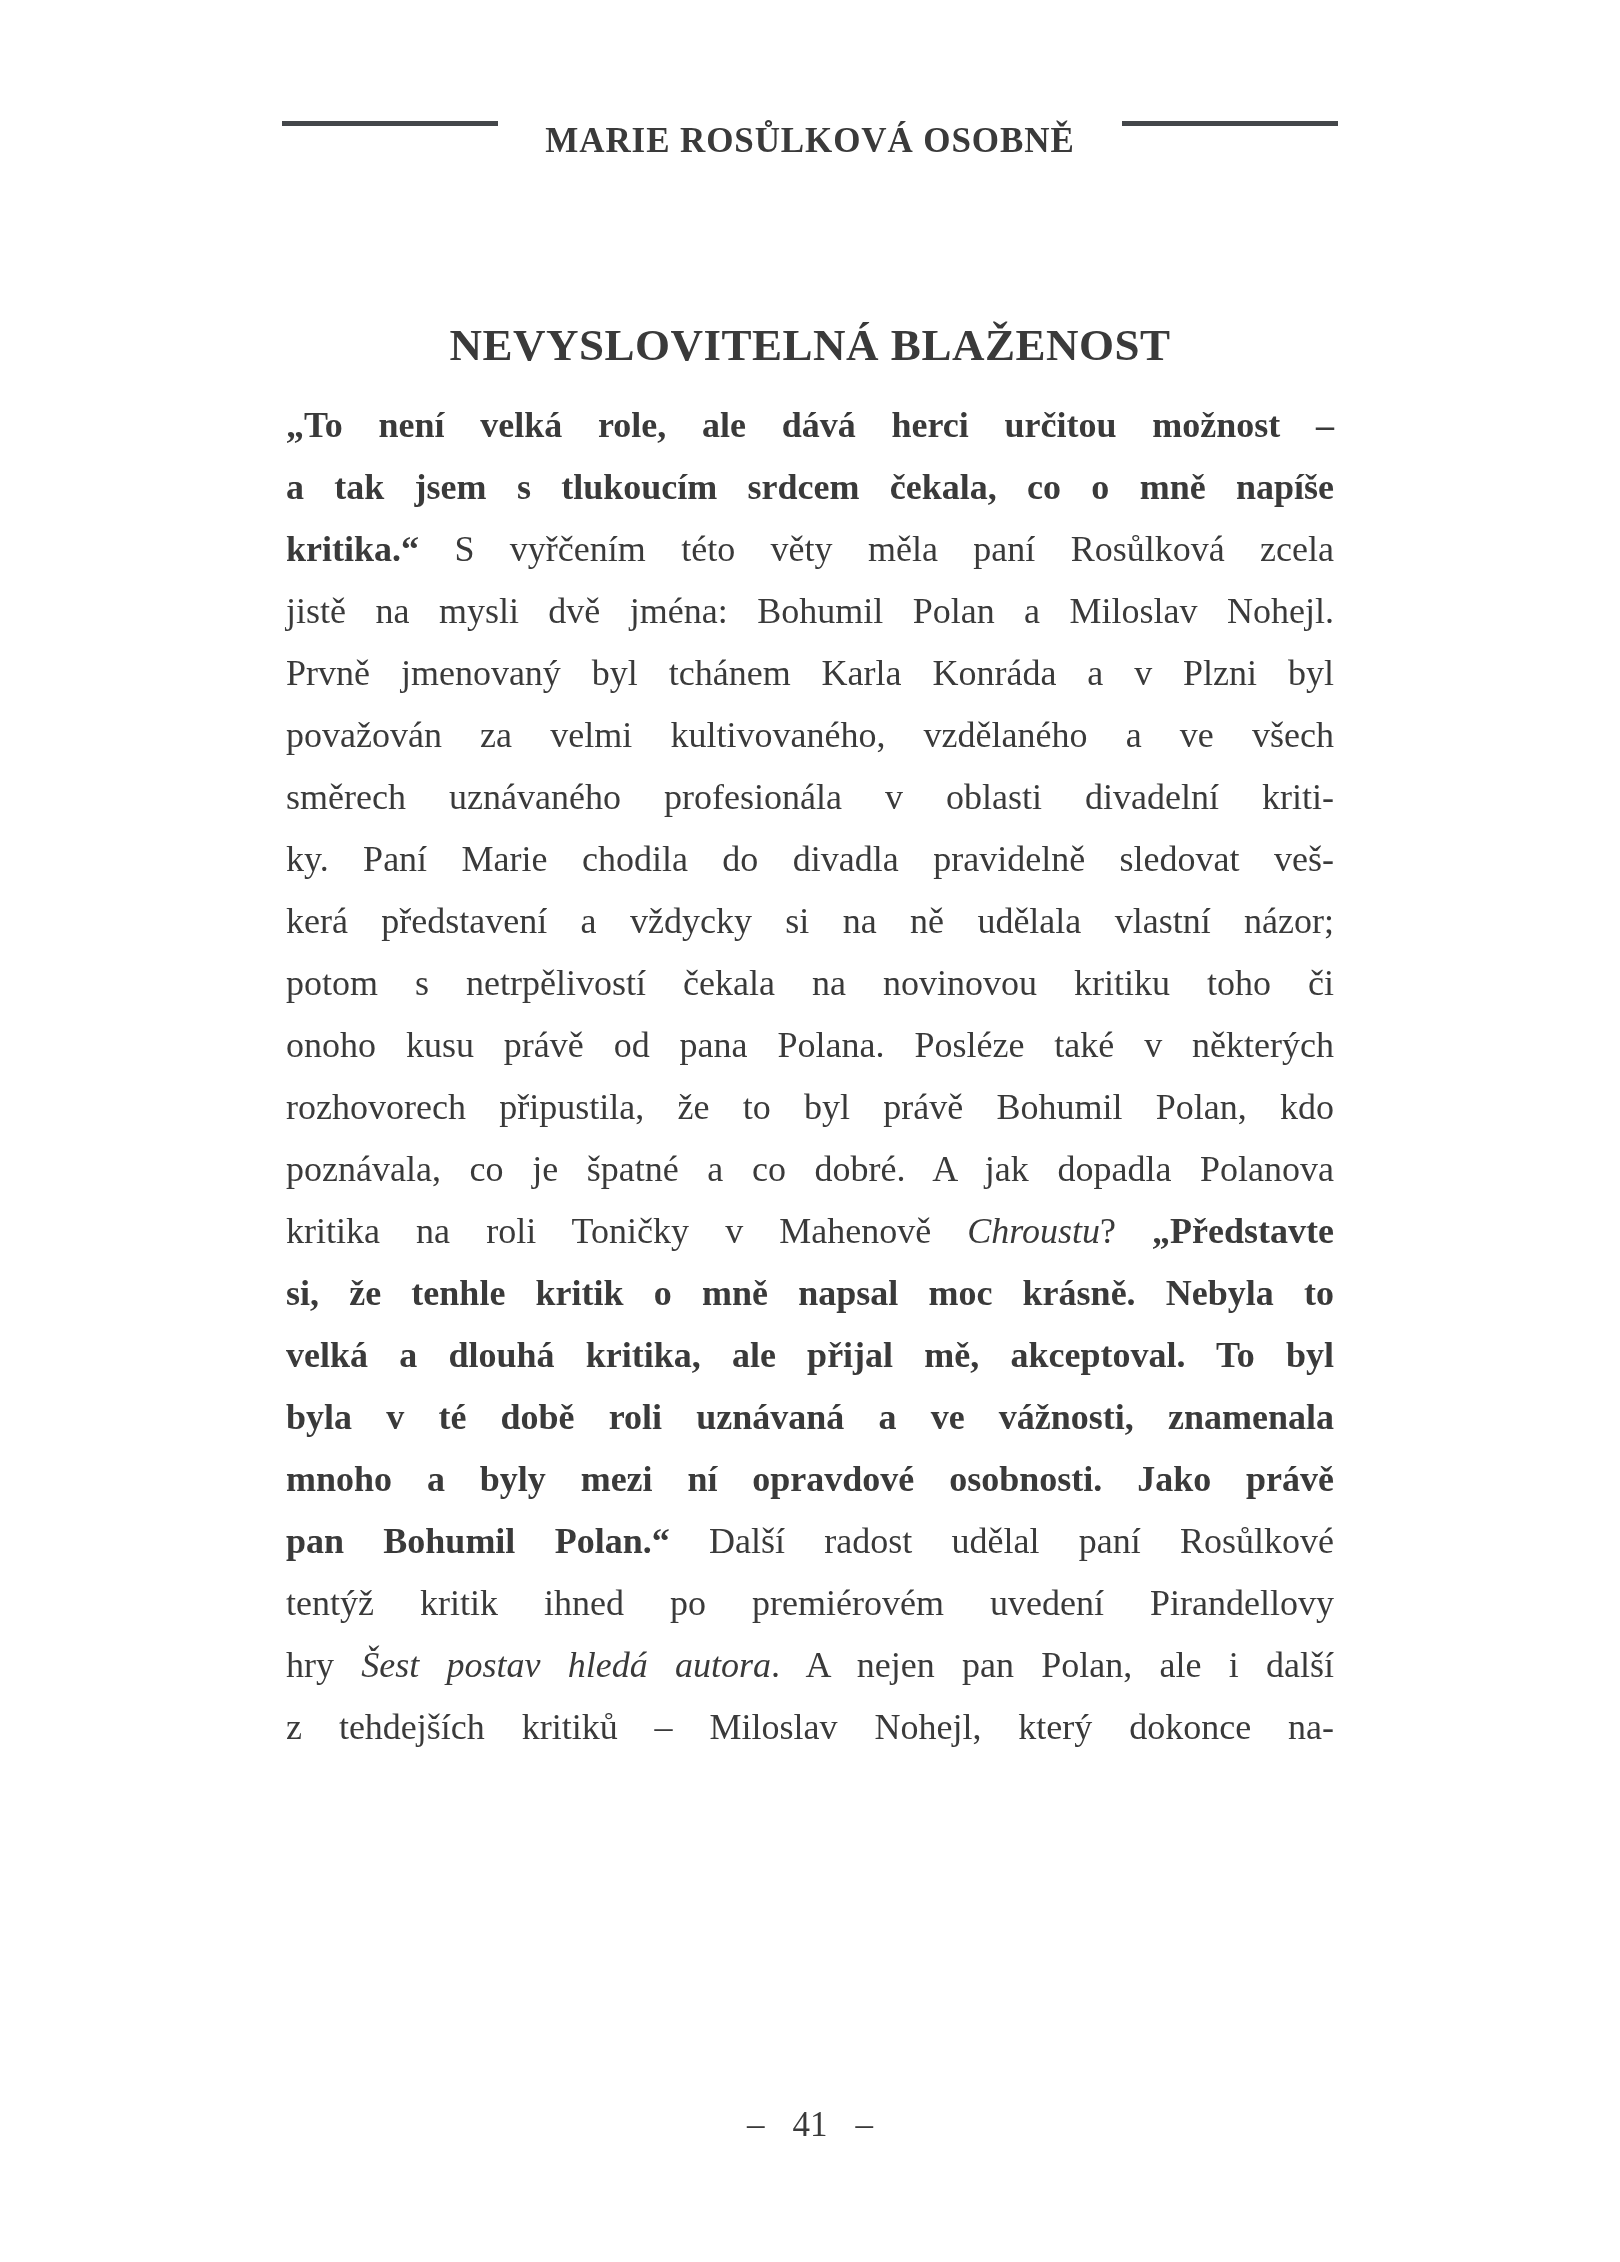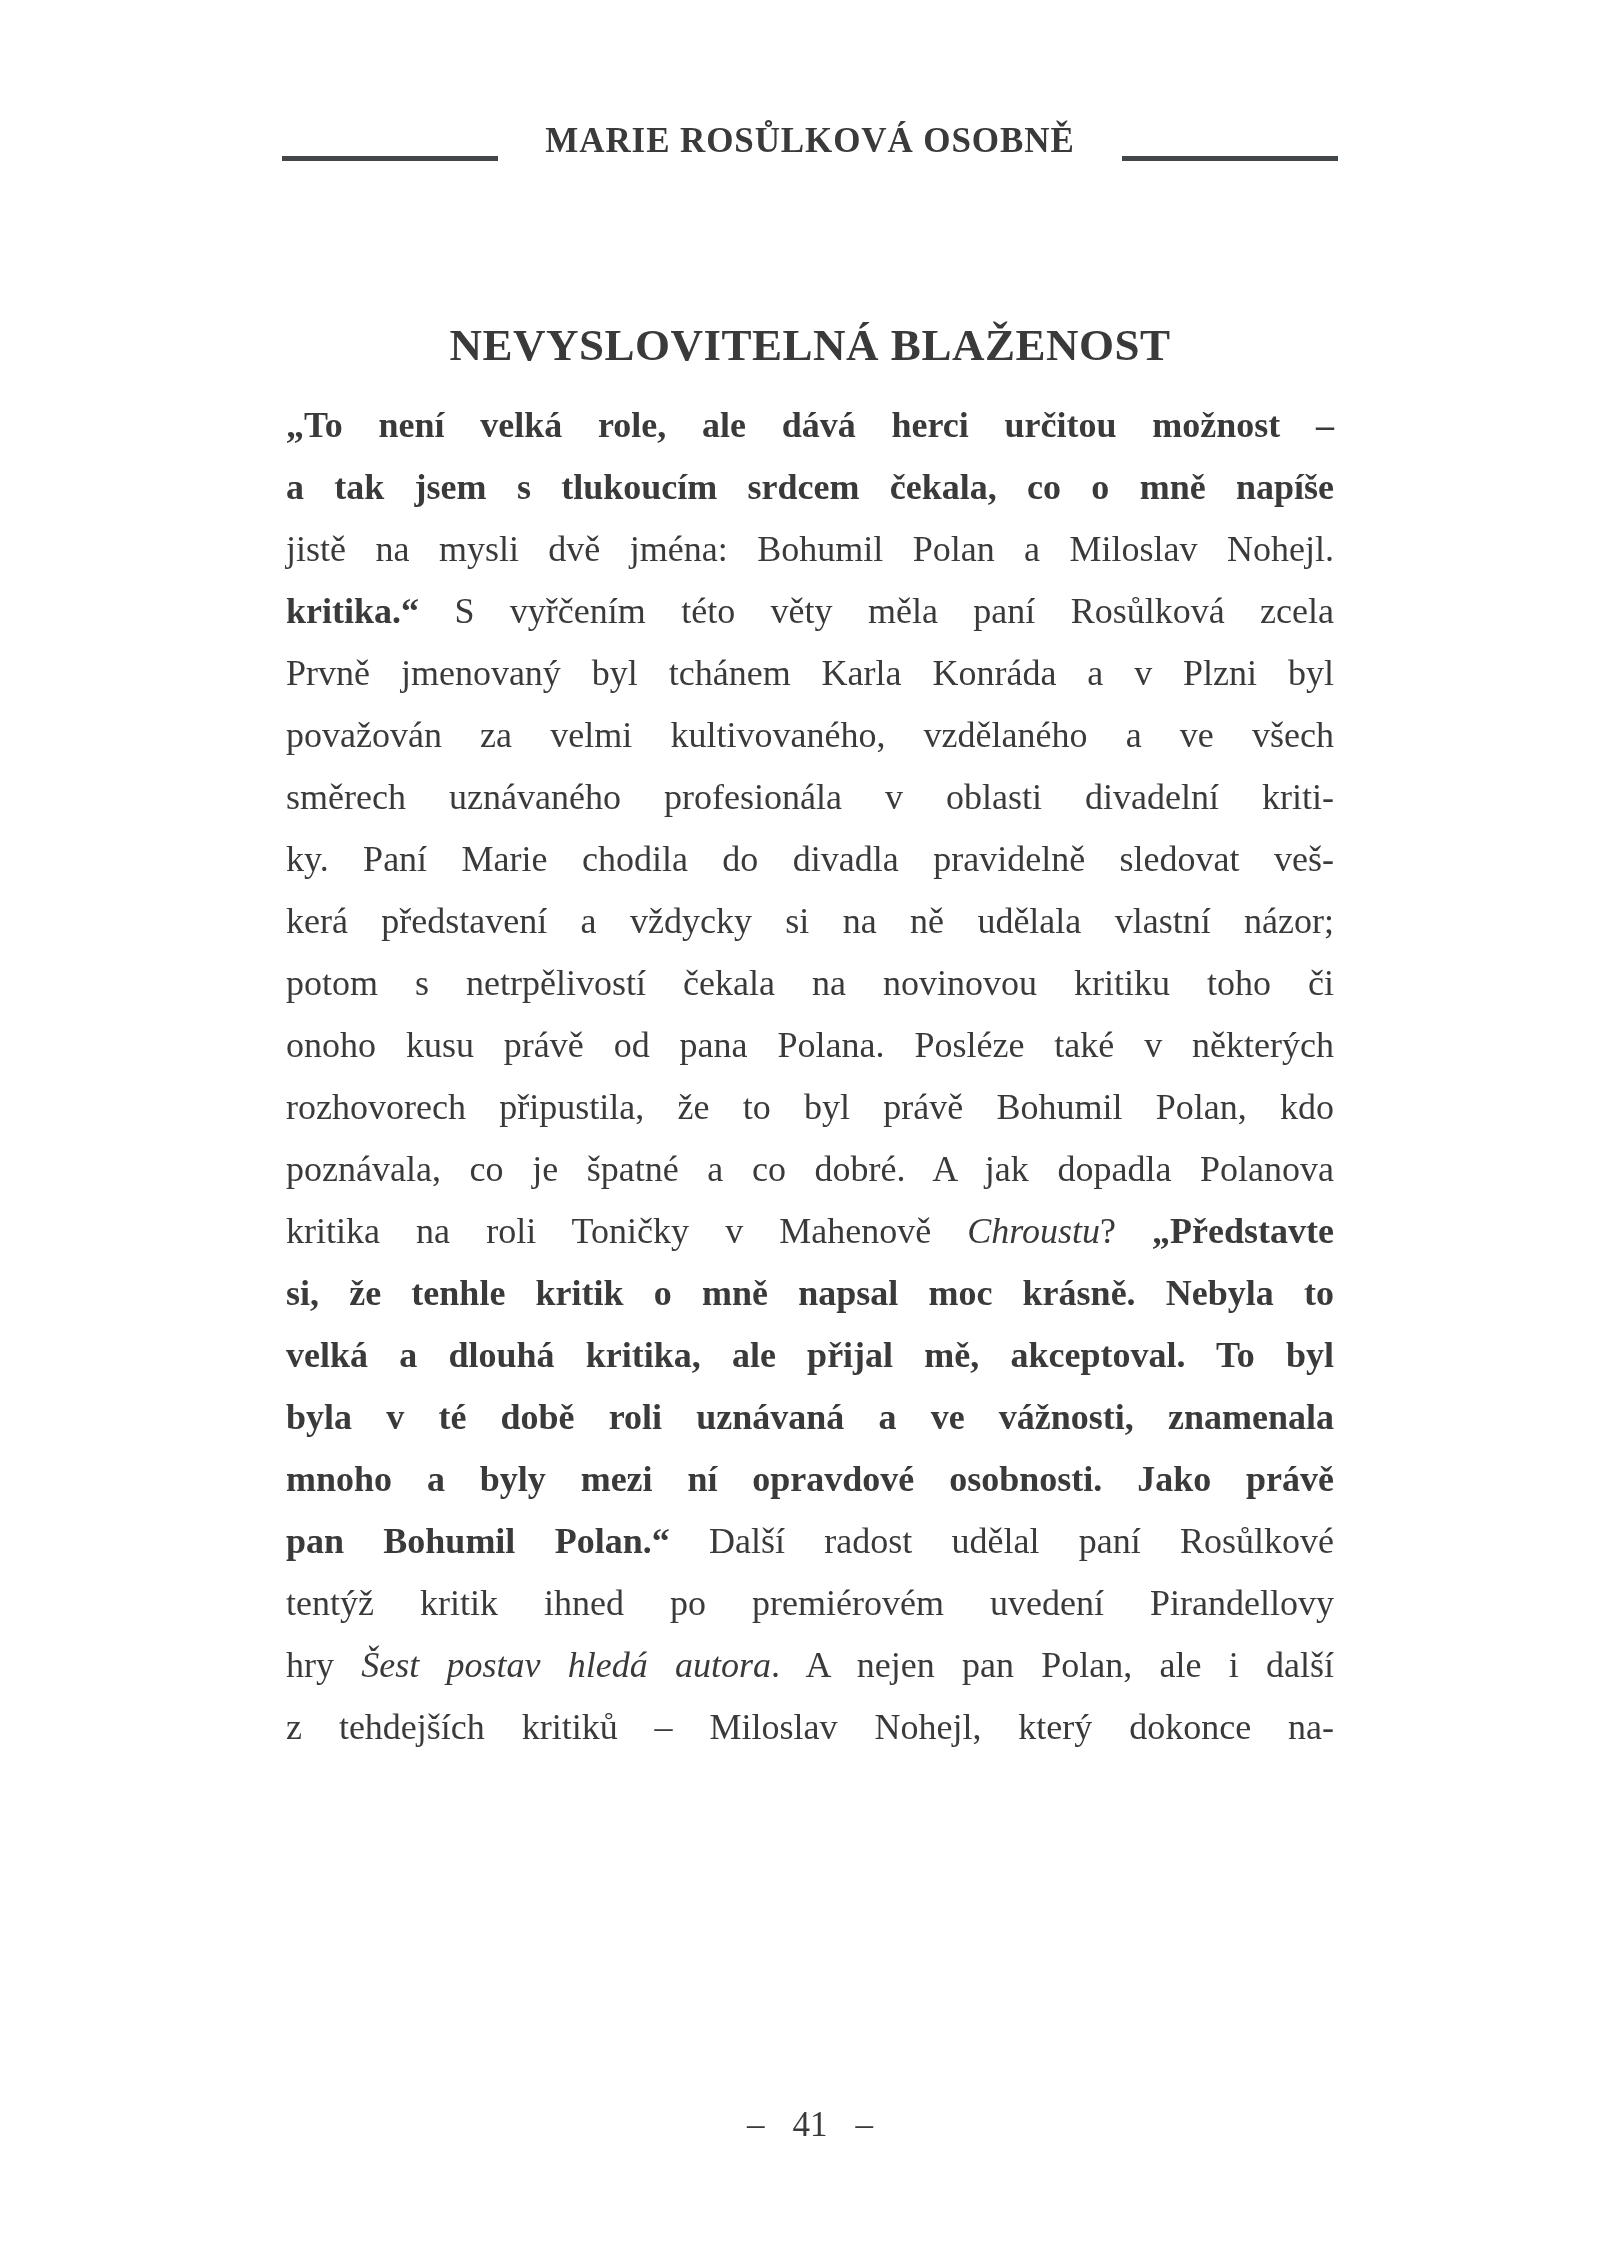--- a/index.html
+++ b/index.html
@@ -16,21 +16,21 @@
     color: #3a3a3a;
     overflow: hidden;
   }
   
   .running-head {
     position: absolute;
     top: 121px;
     left: 0;
     width: 100%;
     display: flex;
-    align-items: flex-end;
+    align-items: flex-start;
     justify-content: center;
     gap: 47px;
   }
   .head-rule {
     width: 216px;
     height: 4.7px;
     background: #44474a;
   }
   .head-text {
     font-size: 35px;
@@ -89,22 +89,22 @@
     <span class="head-rule"></span>
     <span class="head-text">MARIE ROSŮLKOVÁ OSOBNĚ</span>
     <span class="head-rule"></span>
   </div>
 
   <h1 class="chapter-title">NEVYSLOVITELNÁ BLAŽENOST</h1>
 
   <div class="body-text">
       <div class="line"><span class="bold">„To není velká role, ale dává herci určitou možnost –</span></div>
       <div class="line"><span class="bold">a tak jsem s tlukoucím srdcem čekala, co o mně napíše</span></div>
+      <div class="line"><span class="bold">kritika.“ </span><span class="regular">S vyřčením této věty měla paní Rosůlková zcela</span></div>
       <div class="line"><span class="regular">jistě na mysli dvě jména: Bohumil Polan a Miloslav Nohejl.</span></div>
-      <div class="line"><span class="bold">kritika.“ </span><span class="regular">S vyřčením této věty měla paní Rosůlková zcela</span></div>
       <div class="line"><span class="regular">Prvně jmenovaný byl tchánem Karla Konráda a v Plzni byl</span></div>
       <div class="line"><span class="regular">považován za velmi kultivovaného, vzdělaného a ve všech</span></div>
       <div class="line"><span class="regular">směrech uznávaného profesionála v oblasti divadelní kriti-</span></div>
       <div class="line"><span class="regular">ky. Paní Marie chodila do divadla pravidelně sledovat veš-</span></div>
       <div class="line"><span class="regular">kerá představení a vždycky si na ně udělala vlastní názor;</span></div>
       <div class="line"><span class="regular">potom s netrpělivostí čekala na novinovou kritiku toho či</span></div>
       <div class="line"><span class="regular">onoho kusu právě od pana Polana. Posléze také v některých</span></div>
       <div class="line"><span class="regular">rozhovorech připustila, že to byl právě Bohumil Polan, kdo</span></div>
       <div class="line"><span class="regular">poznávala, co je špatné a co dobré. A jak dopadla Polanova</span></div>
       <div class="line"><span class="regular">kritika na roli Toničky v Mahenově </span><span class="italic">Chroustu</span><span class="regular">? </span><span class="bold">„Představte</span></div>

